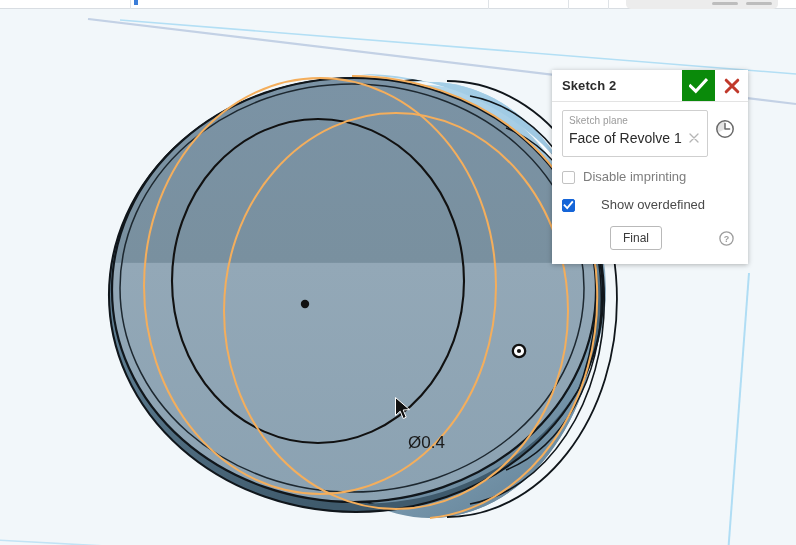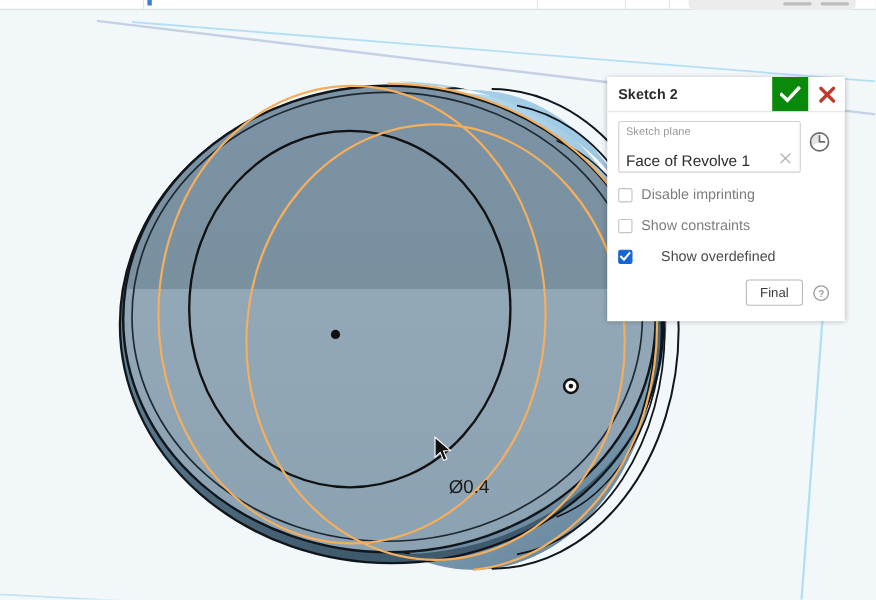--- a/index.html
+++ b/index.html
@@ -26,21 +26,21 @@
 
   
   #viewport{position:absolute;left:0;top:18px;width:796px;height:536px;background:#f2f7fa;overflow:hidden;}
   #viewport svg{display:block;}
 
   
   .cursor{position:absolute;left:393px;top:378px;width:20px;height:26px;pointer-events:none;}
 
   
   #sketch-dialog{
-    position:absolute;left:552px;top:70px;width:216px;
+    position:absolute;left:552px;top:70px;width:196px;
     background:#ffffff;
     box-shadow:0 1px 5px rgba(0,0,0,.28);
     font-size:12px;color:#333;
   }
   .dlg-title-bar{
     position:relative;height:31px;border-bottom:1px solid #e3e3e3;
     display:flex;align-items:center;
   }
   .dlg-title{
     font-size:13px;font-weight:bold;color:#2b2b2b;padding-left:10px;letter-spacing:.1px;
@@ -54,36 +54,36 @@
   }
 
   .dlg-body{padding:8px 10px 6px 10px;position:relative;}
 
   .field-row{display:flex;align-items:flex-start;}
   .field-box{
     flex:1 1 auto;border:1px solid #cfcfcf;background:#fff;border-radius:2px;
     padding:4px 6px 5px 6px;position:relative;box-sizing:border-box;height:47px;
   }
   .field-label{font-size:10px;color:#9a9a9a;line-height:12px;letter-spacing:.1px;}
-  .field-value-row{display:flex;margin-top:10px;}
+  .field-value-row{display:flex;align-items:center;margin-top:2px;}
   .field-value{flex:1 1 auto;font-size:14px;color:#2b2b2b;line-height:18px;}
   .field-clear{width:14px;height:14px;flex:0 0 auto;cursor:pointer;position:relative;}
   .history-icon{flex:0 0 auto;width:24px;height:24px;margin-left:6px;margin-top:8px;cursor:pointer;}
 
   .cb-list{margin-top:9px;text-align:right;}
   .cb-row{display:flex;align-items:center;height:22px;margin-bottom:6px;cursor:pointer;}
   .cb-box{
     width:13px;height:13px;border:1px solid #c2c2c2;background:#fff;border-radius:2px;
     box-sizing:border-box;flex:0 0 auto;margin-right:8px;position:relative;
   }
   .cb-box.checked{background:#1565d8;border-color:#1565d8;}
   .cb-label{font-size:13px;color:#7d7d7d;line-height:16px;}
   .cb-row.enabled .cb-label{color:#4a4a4a;margin-left:18px;}
 
-  .dlg-footer{display:flex;align-items:center;justify-content:flex-end;padding:4px 2px 8px 0;}
+  .dlg-footer{display:flex;align-items:center;justify-content:flex-end;padding:4px 2px 8px 0;gap:48px;}
   .btn-final{
     border:1px solid #b9b9b9;background:#fff;border-radius:3px;
     font-size:12px;color:#3a3a3a;padding:4px 12px;cursor:pointer;
     font-family:"Liberation Sans", sans-serif;
   }
   .help-icon{width:15px;height:15px;margin-left:9px;margin-right:2px;cursor:pointer;}
 </style>
 </head>
 <body>
 
@@ -261,24 +261,20 @@
         </div>
       </div>
 
       <div class="cb-list">
 
         <div class="cb-row">
           <div class="cb-box"></div>
           <div class="cb-label">Disable imprinting</div>
         </div>
 
-        <div class="cb-row">
-          <div class="cb-box"></div>
-          <div class="cb-label">Show constraints</div>
-        </div>
 
         <div class="cb-row enabled">
           <div class="cb-box checked">
             <svg width="11" height="11" viewBox="0 0 11 11" style="position:absolute;left:0;top:0">
               <path d="M1.6 5.4 L4.2 8.1 L9.2 2.1" fill="none" stroke="#ffffff" stroke-width="1.9" stroke-linecap="square"></path>
             </svg>
           </div>
           <div class="cb-label">Show overdefined</div>
         </div>
 

